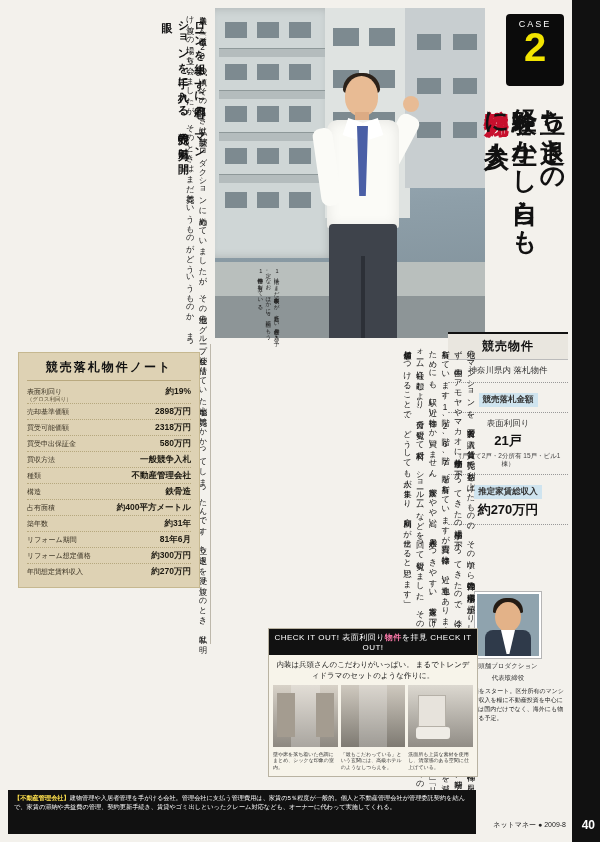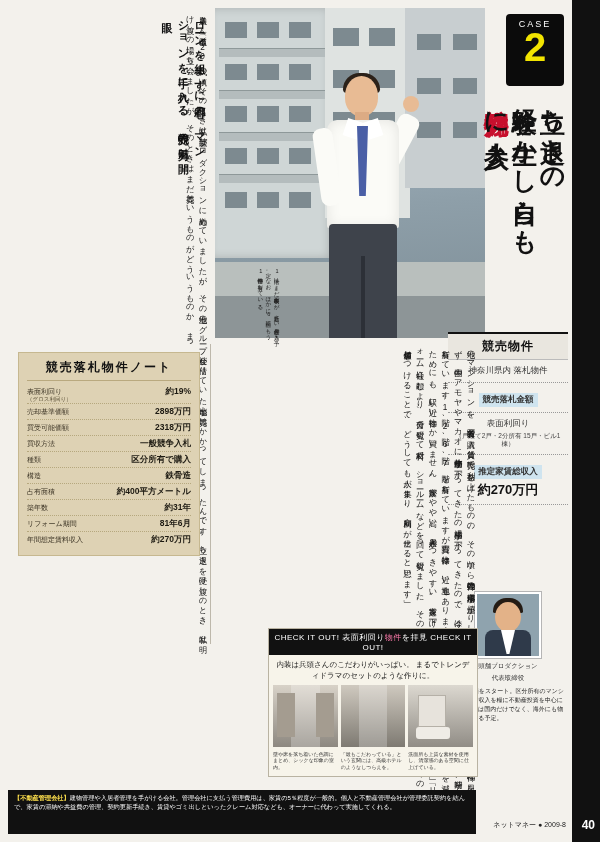--- a/index.html
+++ b/index.html
@@ -132,21 +132,21 @@
   .note-v{font-size:8.5px;font-weight:bold;color:#1d1a12;white-space:nowrap;}
 
   
   .checkbox-wrap{
     position:absolute;left:268px;top:628px;width:208px;background:#f7f4ea;
     border:1px solid #b9b3a2;
   }
   .cio-head{
     background:#111;color:#fff;font-size:8px;text-align:center;padding:3px 0;letter-spacing:.5px;
   }
-  .cio-head .pink{color:#ff7bac;font-weight:normal;}
+  .cio-head .pink{color:#ff7bac;font-weight:bold;}
   .cio-sub{font-size:7.5px;text-align:center;padding:4px 6px 3px;line-height:1.5;color:#111;}
   .cio-photos{display:flex;gap:3px;padding:0 4px 4px;}
   .cio-ph{flex:1;height:62px;position:relative;overflow:hidden;}
   .ph1{background:linear-gradient(180deg,#d8d2c8,#8d8880);}
   .ph2{background:linear-gradient(180deg,#cfc9bf,#7e7a72);}
   .ph3{background:linear-gradient(180deg,#dcd8d0,#918d86);}
   .corr{position:absolute;left:28%;top:0;width:44%;height:100%;background:rgba(255,255,255,.25);}
   .doorL{position:absolute;left:4px;top:8px;width:18px;height:44px;background:#a49c90;}
   .doorR{position:absolute;right:4px;top:8px;width:18px;height:44px;background:#a49c90;}
   .mirror{position:absolute;left:10px;top:10px;width:26px;height:30px;background:#e7e3dc;border:1px solid #b5b0a7;}
@@ -267,20 +267,21 @@
       <div class="info-lbl">神奈川県内
 落札物件</div>
     </div>
 
     <div class="info-row">
       <div class="info-lbl hi">競売落札金額</div>
     </div>
 
     <div class="info-row">
       <div class="info-lbl">表面利回り</div>
+      <div class="info-val big">21戸</div>
       <div class="info-sub">（戸建て2戸・2分所有
 15戸・ビル1棟）</div>
     </div>
 
     <div class="info-row">
       <div class="info-lbl hi">推定家賃総収入</div>
       <div class="info-val big">約270万円</div>
     </div>
   </div>
 
@@ -305,42 +306,50 @@
     </div>
     <div class="note-row">
       <div class="note-k">売却基準価額</div>
       <div class="note-v">2898万円</div>
     </div>
     <div class="note-row">
       <div class="note-k">買受可能価額</div>
       <div class="note-v">2318万円</div>
     </div>
     <div class="note-row">
+      <div class="note-k">買受申出保証金</div>
+      <div class="note-v">580万円</div>
+    </div>
+    <div class="note-row">
       <div class="note-k">買収方法</div>
       <div class="note-v">一般競争入札</div>
     </div>
     <div class="note-row">
       <div class="note-k">種類</div>
-      <div class="note-v">区分所有で購入</div>
+      <div class="note-v">不動産管理会社</div>
     </div>
     <div class="note-row">
       <div class="note-k">構造</div>
       <div class="note-v">鉄骨造</div>
     </div>
     <div class="note-row">
       <div class="note-k">占有面積</div>
       <div class="note-v">約400平方メートル</div>
     </div>
     <div class="note-row">
       <div class="note-k">築年数</div>
       <div class="note-v">約31年</div>
     </div>
     <div class="note-row">
       <div class="note-k">リフォーム期間</div>
       <div class="note-v">81年6月</div>
+    </div>
+    <div class="note-row">
+      <div class="note-k">リフォーム想定価格</div>
+      <div class="note-v">約300万円</div>
     </div>
     <div class="note-row" style="border-bottom:none;">
       <div class="note-k">年間想定賃料収入</div>
       <div class="note-v">約270万円</div>
     </div>
   </div>
 
   <div class="divider-v"></div>
   <div class="mid-text">地のマンションを、区分所有で購入。賃貸と転売で利益を上げたものの、その頃から競売物件の市場価格が値上がりしてきました。
 「08年の春に比べ、現在は物件に目を向けず、中国のアモヤやマカオに物件価格が下がってきたの場価格が下がってきたので、今はまだ様子見をしています」

